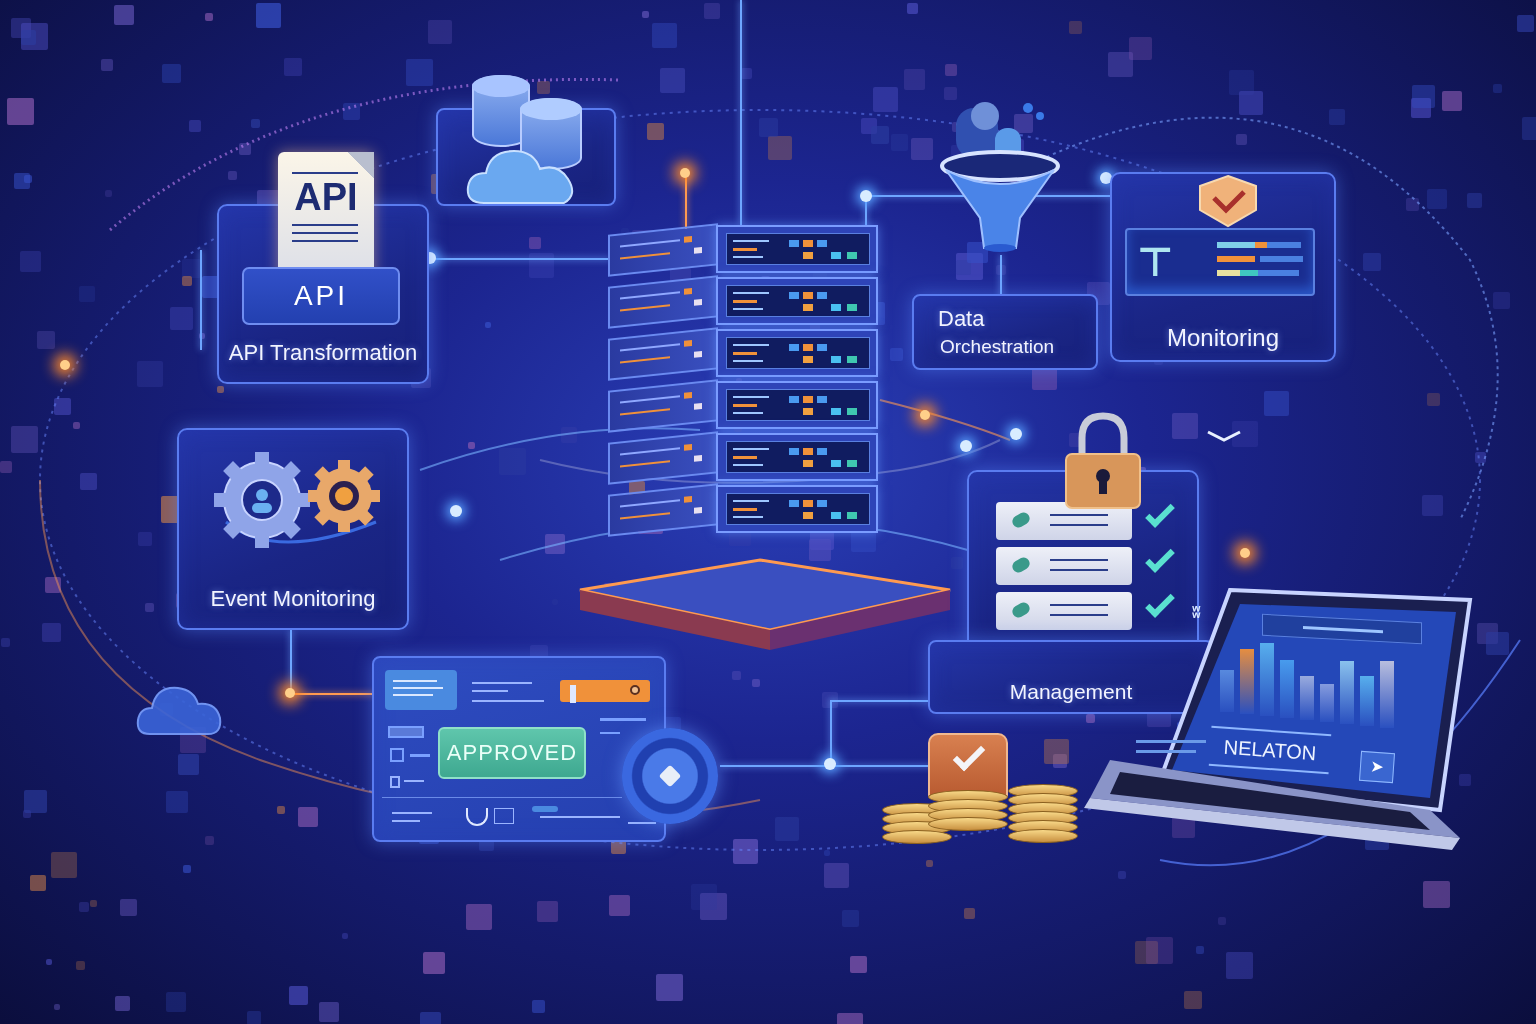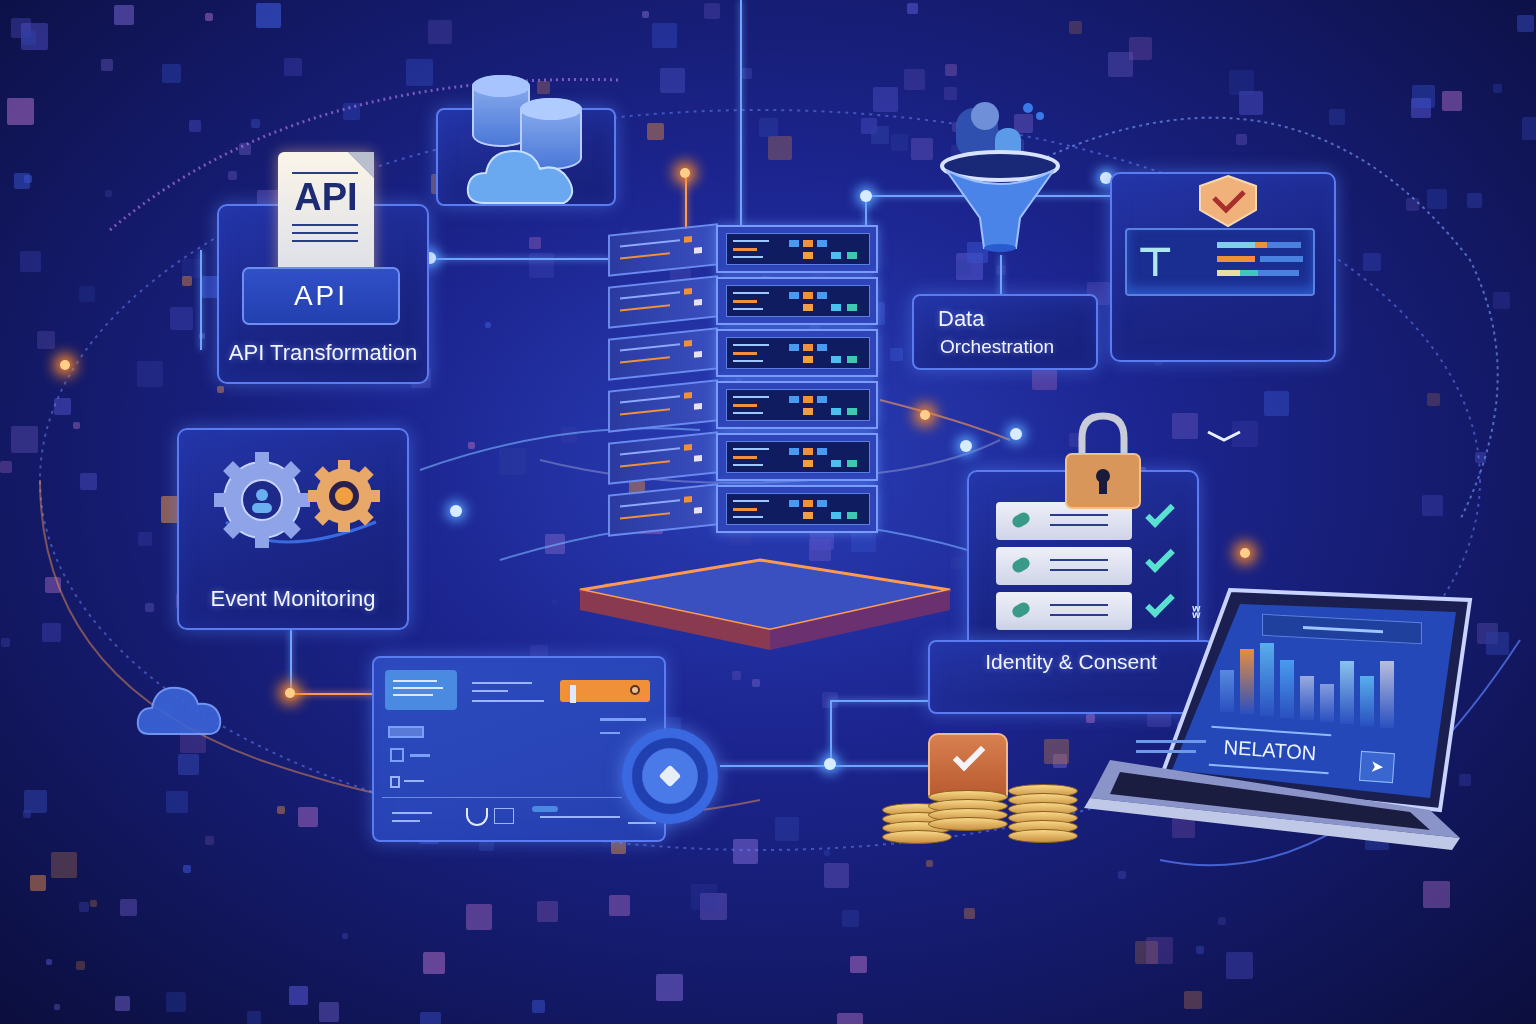--- a/index.html
+++ b/index.html
@@ -516,20 +516,21 @@
   <svg style="left:1198px;top:176px" width="60" height="52">
     <polygon points="30,0 58,10 58,34 30,50 2,34 2,10" fill="#f0b27a" stroke="#f7d9b0" stroke-width="2"></polygon>
     <polyline points="16,22 28,34 46,16" fill="none" stroke="#a8302c" stroke-width="5"></polyline>
   </svg>
   <div style="position:absolute;left:1125px;top:228px;width:190px;height:68px;background:#1a2d90;border:2px solid #5a80e0;border-radius:4px;box-shadow:inset 0 -6px 12px rgba(60,130,255,0.5)">
     <div style="position:absolute;left:10px;top:10px;width:34px;height:44px;color:#aee6f0;font-size:40px;font-weight:bold;line-height:44px">⊤</div>
     <div style="position:absolute;left:90px;top:12px;width:84px;height:6px;background:linear-gradient(90deg,#7fd0e8 0 45%,#f0913a 45% 60%,#4a80e0 60%)"></div>
     <div style="position:absolute;left:90px;top:26px;width:86px;height:6px;background:linear-gradient(90deg,#f0913a 0 44%,transparent 44% 50%,#4a80e0 50%)"></div>
     <div style="position:absolute;left:90px;top:40px;width:82px;height:6px;background:linear-gradient(90deg,#e8e0a0 0 28%,#3fc7c0 28% 50%,#4a80e0 50%)"></div>
   </div>
+  <div class="label" style="left:1110px;top:324px;width:226px;font-size:24px">Monitoring</div>
 
   <svg style="left:1206px;top:428px" width="36" height="16">
     <polyline points="2,4 18,12 34,4" fill="none" stroke="#e8f0ff" stroke-width="3"></polyline>
   </svg>
 
   <div class="panel" style="left:177px;top:428px;width:232px;height:202px;border-radius:10px"></div>
   <svg style="left:206px;top:452px" width="180" height="100">
     <path d="M20 70 Q70 110 170 70" fill="none" stroke="#3a6ae0" stroke-width="3"></path>
     <g transform="translate(56,48)">
       <circle r="38" fill="#8fa4e8" stroke="#c8d4ff" stroke-width="2"></circle>
@@ -580,20 +581,21 @@
   <div style="position:absolute;left:472px;top:700px;width:72px;height:2px;background:#9ab4ff"></div>
   <div style="position:absolute;left:560px;top:680px;width:90px;height:22px;background:#f0913a;border-radius:3px">
     <div style="position:absolute;right:10px;top:5px;width:10px;height:10px;border-radius:50%;border:2px solid #5a3020;background:#f0c090"></div>
     <div style="position:absolute;left:10px;top:5px;width:6px;height:18px;background:#dfe8ff"></div>
   </div>
   <div style="position:absolute;left:388px;top:726px;width:36px;height:12px;border:2px solid #7aa0ff;background:#5a7ad8"></div>
   <div style="position:absolute;left:390px;top:748px;width:14px;height:14px;border:2px solid #7aa0ff"></div>
   <div style="position:absolute;left:410px;top:754px;width:20px;height:3px;background:#7aa0ff"></div>
   <div style="position:absolute;left:390px;top:776px;width:10px;height:12px;border:2px solid #9ab4ff"></div>
   <div style="position:absolute;left:404px;top:780px;width:20px;height:2px;background:#9ab4ff"></div>
+  <div style="position:absolute;left:438px;top:727px;width:148px;height:52px;background:linear-gradient(180deg,#5fc6ac,#3ea890);border-radius:6px;border:2px solid #8fe0c8;text-align:center;line-height:48px;font-size:22px;color:#eafff8;letter-spacing:1px">APPROVED</div>
   <div style="position:absolute;left:600px;top:718px;width:46px;height:3px;background:#7aa0ff"></div>
   <div style="position:absolute;left:600px;top:732px;width:20px;height:2px;background:#7aa0ff"></div>
   <div style="position:absolute;left:382px;top:797px;width:240px;height:1px;background:#6a8ae8"></div>
   <div style="position:absolute;left:392px;top:812px;width:40px;height:2px;background:#9ab4ff"></div>
   <div style="position:absolute;left:392px;top:820px;width:28px;height:2px;background:#9ab4ff"></div>
   <div style="position:absolute;left:466px;top:808px;width:22px;height:18px;border-radius:0 0 11px 11px;border:2px solid #dfe8ff;border-top:none"></div>
   <div style="position:absolute;left:494px;top:808px;width:20px;height:16px;border:1px solid #9ab4ff"></div>
   <div style="position:absolute;left:532px;top:806px;width:26px;height:6px;background:#4a8ae0;border-radius:3px"></div>
   <div style="position:absolute;left:540px;top:816px;width:80px;height:2px;background:#9ab4ff"></div>
   <div style="position:absolute;left:628px;top:822px;width:28px;height:2px;background:#9ab4ff"></div>
@@ -622,21 +624,21 @@
       </div>
       <div style="position: absolute; left: 1146px; top: 596px; width: 28px; height: 14px; border-left: 6px solid rgb(90, 224, 208); border-bottom: 6px solid rgb(90, 224, 208); transform: rotate(-45deg);"></div>
     </div>
   <svg style="left:1064px;top:412px" width="78" height="100">
     <path d="M18 46 V26 Q18 4 39 4 Q60 4 60 26 V46" fill="none" stroke="#c8ccd8" stroke-width="7"></path>
     <rect x="2" y="42" width="74" height="54" rx="6" fill="#d8965a" stroke="#f0c08a" stroke-width="2"></rect>
     <circle cx="39" cy="64" r="7" fill="#1a1a3a"></circle>
     <rect x="35" y="66" width="8" height="16" fill="#1a1a3a"></rect>
   </svg>
   <div class="panel" style="left:928px;top:640px;width:286px;height:74px;border-radius:8px"></div>
-  <div class="label" style="left:928px;top:650px;width:286px;font-size:21px">Identity &amp; Consent</div>
+  <div class="label" style="left:928px;top:680px;width:286px;font-size:21px">Management</div>
 
   <svg style="left:1080px;top:580px" width="400" height="300">
     <polygon points="150,10 390,20 360,230 80,200" fill="#1a1f50" stroke="#c8d4ff" stroke-width="4"></polygon>
     <polygon points="160,24 376,32 350,218 92,190" fill="#2448b8"></polygon>
     <polygon points="30,180 350,230 380,258 10,218" fill="#8a94c8"></polygon>
     <polygon points="40,192 330,232 350,250 30,214" fill="#1a1d40"></polygon>
     <polygon points="10,218 380,258 372,270 4,228" fill="#c0c8e8"></polygon>
   </svg>
   <div id="laptop-bars">
       <div style="position: absolute; left: 1220px; top: 670px; width: 14px; height: 42px; background: linear-gradient(rgb(91, 141, 224), rgb(42, 80, 192)); opacity: 0.95;"></div>

